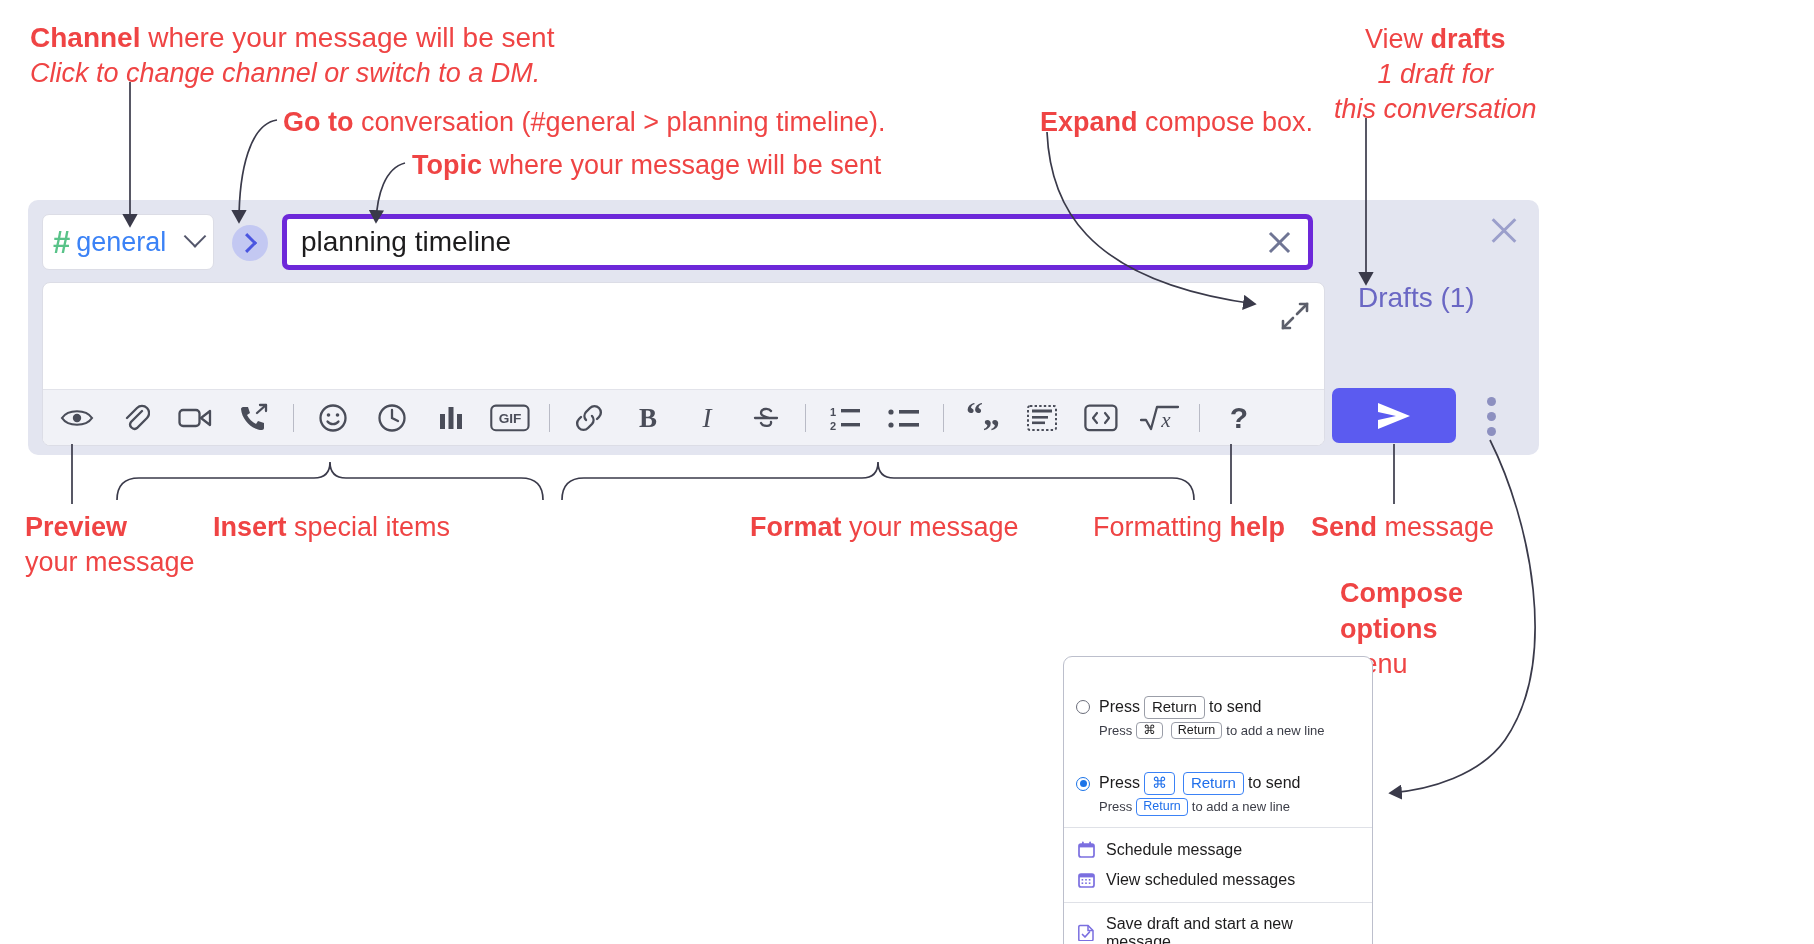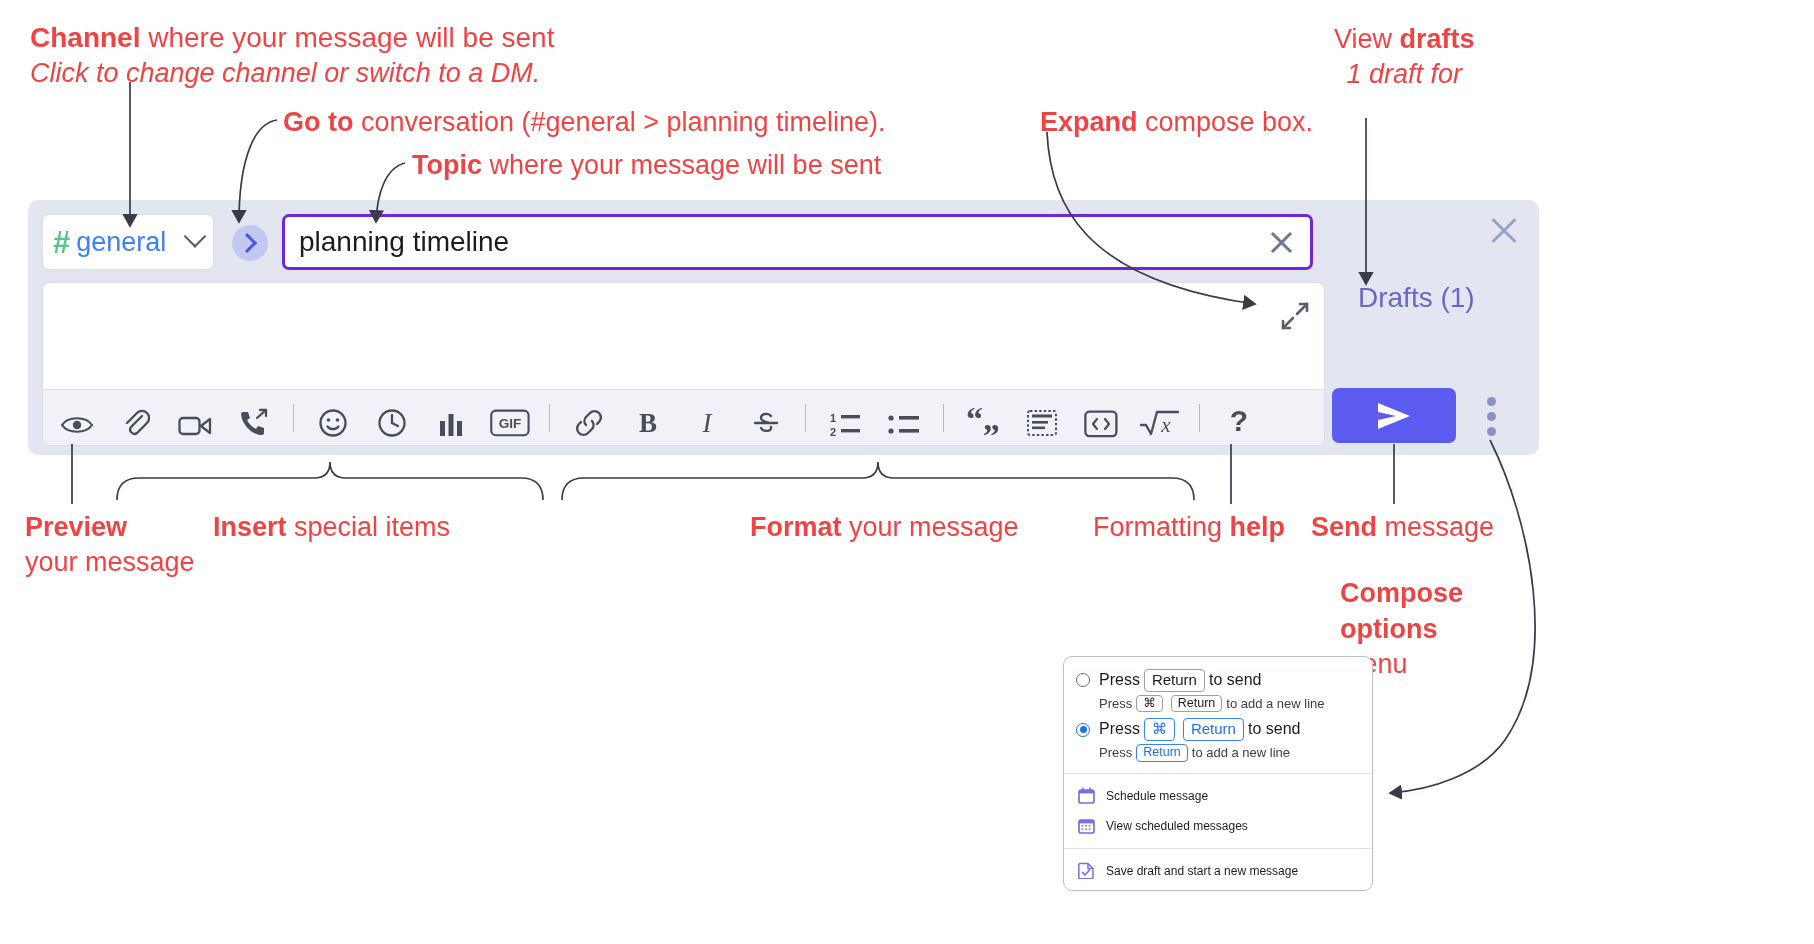--- a/index.html
+++ b/index.html
@@ -95,21 +95,21 @@
     width: 11px; height: 11px;
     border-right: 3px solid #4a55e0;
     border-top: 3px solid #4a55e0;
     transform: rotate(45deg) translate(-2px,2px);
   }
 
   #topic-field {
     position: absolute; left: 240px; top: 0;
     right: 12px; height: 56px;
     background: #fff;
-    border: 3px solid #6d28d9;
+    border: 5px solid #6d28d9;
     border-radius: 7px;
     box-sizing: border-box;
     display: flex; align-items: center;
     padding: 0 14px;
     text-align: center;
   }
   #topic-value { font-size: 28px; color: #1d1c1d; }
   #topic-clear {
     margin-left: auto;
     position: relative; width: 30px; height: 30px;
@@ -147,21 +147,21 @@
     position: absolute; left: 0; right: 0; bottom: 0;
     height: 56px;
     background: #f1f2f7;
     border-top: 1px solid #e2e3ea;
     display: flex; align-items: center;
     padding-left: 14px;
     box-sizing: border-box;
   }
   .tb {
     width: 40px; height: 40px;
-    display: flex; align-items: flex-end; justify-content: center;
+    display: flex; align-items: center; justify-content: center;
     color: #5c5f6b;
     margin-right: 19px;
     cursor: pointer;
     flex: 0 0 auto;
   }
   .tb svg { display:block; }
   .tb-sep {
     width: 1px; height: 28px;
     background: #b9bbc6;
     margin: 0 19px 0 0;
@@ -215,20 +215,21 @@
     border: 1px solid #bcbfcc;
     border-radius: 9px;
     box-sizing: border-box;
     padding: 10px 0 4px 0;
     font-size: 15px;
   }
   .radio-row {
     display: flex; align-items: center;
     padding: 2px 12px;
     cursor: pointer;
+    margin-top: 27px;
   }
   .radio {
     width: 14px; height: 14px; border-radius: 50%;
     border: 1.5px solid #6a6d7a;
     margin-right: 9px; flex: 0 0 auto;
     box-sizing: border-box;
     position: relative;
   }
   .radio.on { border-color: #1a73e8; }
   .radio.on:after {
@@ -251,21 +252,21 @@
   .sub-row {
     padding: 1px 12px 4px 35px;
     font-size: 13px; color: #3b3d47;
     display: flex; align-items: center;
   }
   .sub-row .key { font-size: 12.5px; padding: 0px 6px; }
   .menu-div { height:1px; background:#dfe1e7; margin: 7px 0; }
   .menu-item {
     display: flex; align-items: center;
     padding: 5px 12px;
-    font-size: 12px; color: #1d1c1d;
+    font-size: 16px; color: #1d1c1d;
     cursor: pointer;
   }
   .menu-item .mi {
     width: 20px; height: 20px; margin-right: 10px;
     flex: 0 0 auto; color: #7b6fe0;
     display:flex; align-items:center; justify-content:center;
   }
 
   
   #connectors { position: absolute; left:0; top:0; width:1814px; height:944px; pointer-events:none; }
@@ -286,20 +287,21 @@
   <b>Topic</b><span> where your message will be sent</span>
 </div>
 
 <div class="anno" id="anno-expand">
   <b>Expand</b><span> compose box.</span>
 </div>
 
 <div class="anno" id="anno-drafts">
   <div><span>View </span><b>drafts</b></div>
   <div class="sub">1 draft for</div>
+  <div class="sub">this conversation</div>
 </div>
 
 <div class="anno" id="anno-preview">
   <div><b>Preview</b></div>
   <div>your message</div>
 </div>
 
 <div class="anno" id="anno-insert">
   <b>Insert</b><span> special items</span>
 </div>

